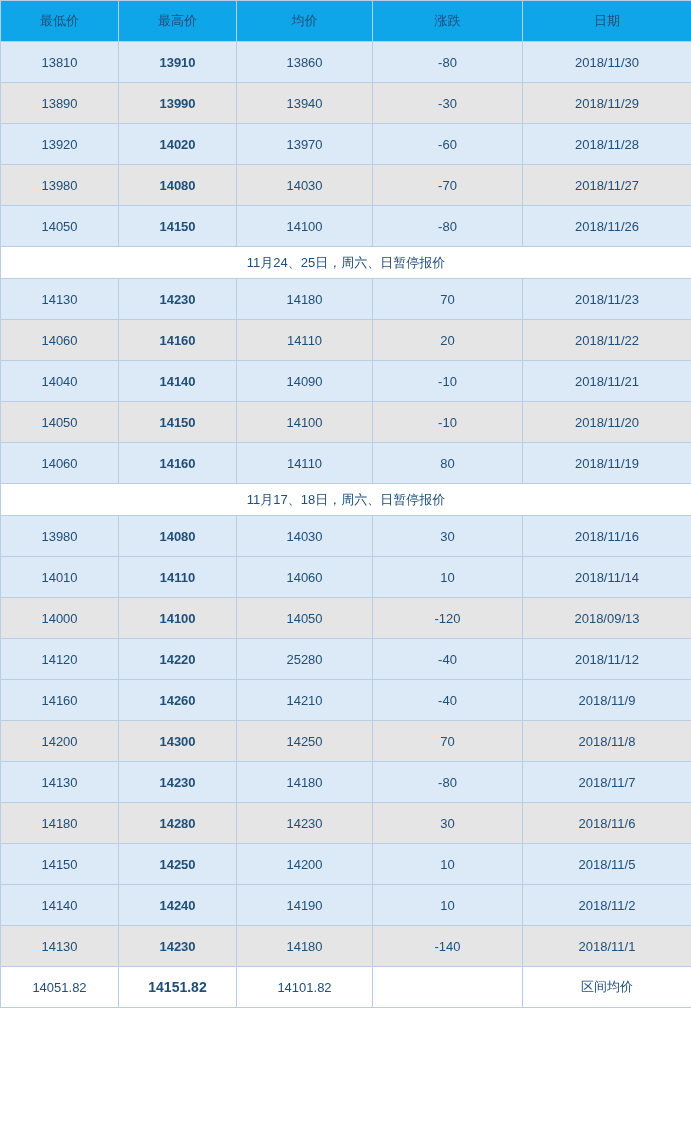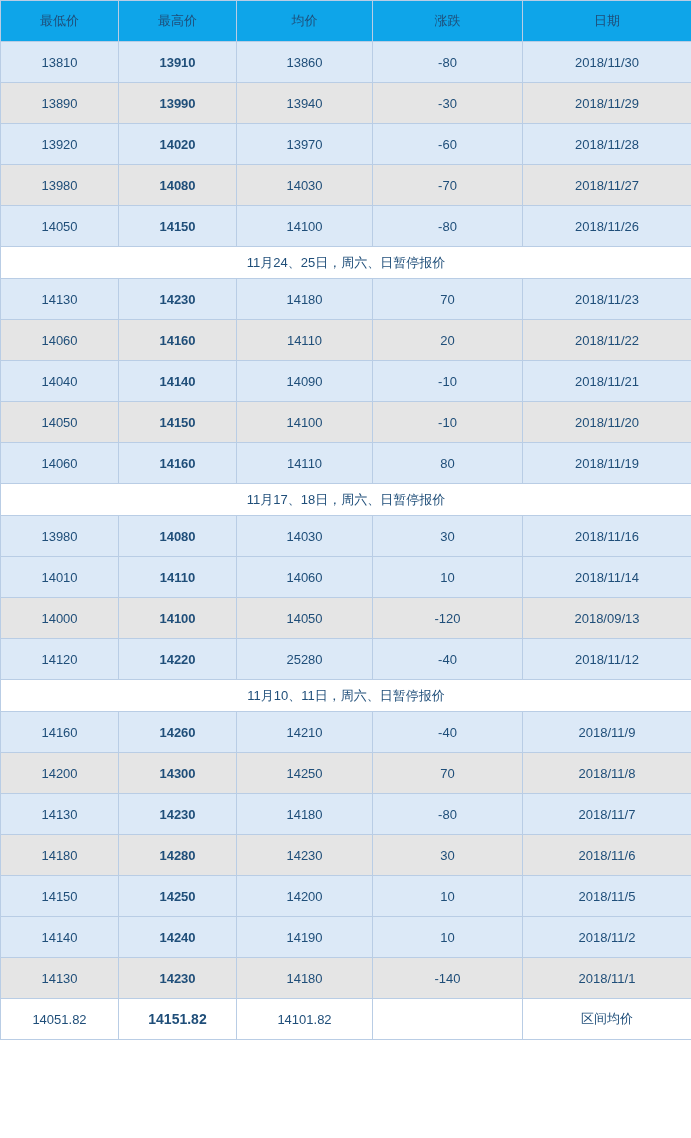--- a/index.html
+++ b/index.html
@@ -188,23 +188,20 @@
         <td class="col-change">-120</td>
         <td class="col-date">2018/09/13</td>
       </tr>
       <tr class="odd">
         <td class="col-low">14120</td>
         <td class="col-high">14220</td>
         <td class="col-avg">25280</td>
         <td class="col-change">-40</td>
         <td class="col-date">2018/11/12</td>
       </tr>
-      <tr class="note">
-        <td colspan="5">11月10、11日，周六、日暂停报价</td>
-      </tr>
       <tr class="odd">
         <td class="col-low">14160</td>
         <td class="col-high">14260</td>
         <td class="col-avg">14210</td>
         <td class="col-change">-40</td>
         <td class="col-date">2018/11/9</td>
       </tr>
       <tr class="even">
         <td class="col-low">14200</td>
         <td class="col-high">14300</td>

